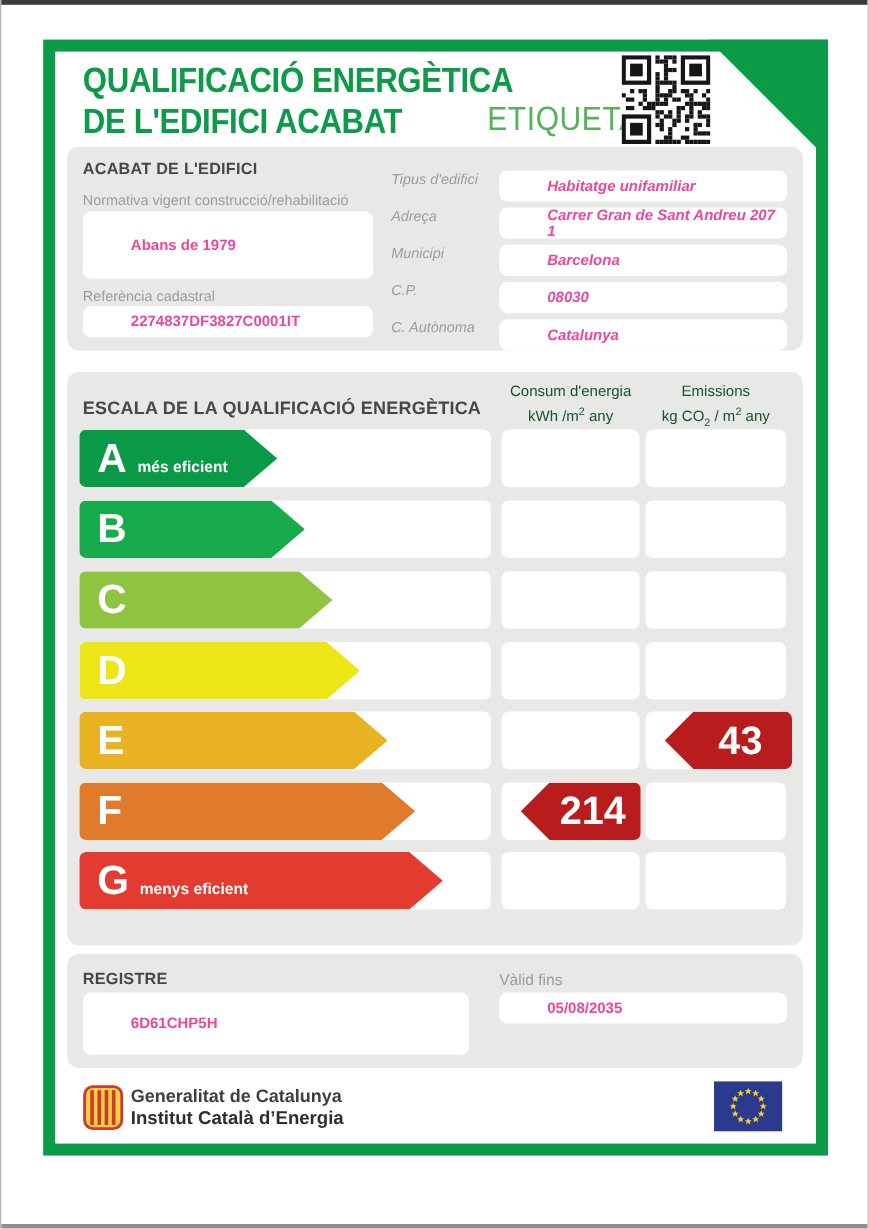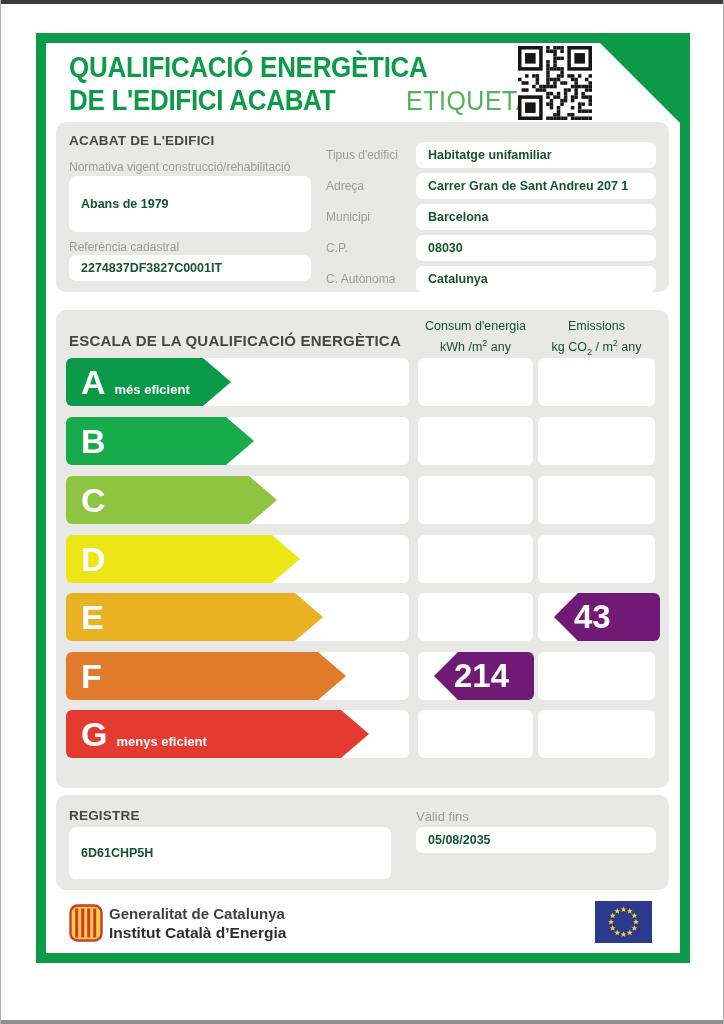--- a/index.html
+++ b/index.html
@@ -12,40 +12,40 @@
   .frame{left:35px;top:33px;width:654px;height:930px;border:10px solid #0d9b49;box-sizing:border-box;}
   .corner{left:589px;top:33px;width:100px;height:100px;}
   .title{left:68px;top:50px;font-size:26px;font-weight:bold;line-height:30px;letter-spacing:-.3px;
          color:#0d9b49;transform:scaleY(1.12);transform-origin:0 0;white-space:nowrap;}
   .etiqueta{left:405px;top:84px;font-size:25px;color:#53b25a;transform:scaleY(1.12);transform-origin:0 0;letter-spacing:.5px;}
   .qr{left:517px;top:46px;width:74px;height:74px;background:#fff;}
   .panel{background:#e8e8e7;border-radius:10px;}
   .sec-title{font-size:13.5px;font-weight:bold;color:#474747;letter-spacing:.2px;}
   .lbl{font-size:12px;color:#9c9c9c;}
   .whitebox{background:#fff;border-radius:7px;box-sizing:border-box;display:flex;align-items:center;padding-left:12px;}
-  .val{font-size:12.5px;font-weight:bold;color:#14532d;}
+  .val{font-size:12.5px;font-weight:bold;color:#ec4899;margin-left:28px;}
   .fields{display:flex;flex-direction:column;gap:5px;}
-  .frow{display:flex;align-items:center;gap:8px;}
+  .frow{display:flex;gap:8px;font-style:italic;}
   .frow .lbl{width:82px;flex:none;}
   .frow .whitebox{flex:1;height:26px;}
   
   .colhead{font-size:12.5px;color:#14532d;text-align:center;line-height:17px;}
   .srow{position:absolute;left:0;width:613px;height:48px;}
   .cell{position:absolute;top:0;height:48px;background:#fff;border-radius:6px;}
   .c1{left:10px;width:343px;}
   .c2{left:362px;width:115px;}
   .c3{left:482px;width:117px;}
   .bar{position:absolute;left:10px;top:0;height:48px;border-radius:6px 0 0 6px;
        clip-path:polygon(0 0,calc(100% - 28px) 0,100% 50%,calc(100% - 28px) 100%,0 100%);
        display:flex;align-items:baseline;gap:9px;padding-left:15px;box-sizing:border-box;color:#fff;}
   .letter{font-size:34px;font-weight:bold;line-height:48px;}
   .caption{font-size:13px;font-weight:bold;}
-  .badge{position:absolute;top:0;height:48px;background:#701a75;border-radius:0 6px 6px 0;
+  .badge{position:absolute;top:0;height:48px;background:#b91c1c;border-radius:0 6px 6px 0;
          clip-path:polygon(0 50%,24px 0,100% 0,100% 100%,24px 100%);
-         display:flex;align-items:center;padding-left:20px;box-sizing:border-box;}
+         display:flex;align-items:center;justify-content:center;padding-left:20px;box-sizing:border-box;}
   .badge span{font-size:33px;font-weight:bold;color:#fff;line-height:48px;}
   sup,sub{font-size:9px;}
   
   .org1{font-size:15px;color:#3f3f3f;line-height:18px;font-weight:bold;}
   .org2{font-size:15.5px;font-weight:bold;color:#2e2e2e;line-height:19px;}
   .espana{font-size:15px;font-weight:bold;color:#3f3f3f;line-height:20px;}
   .directiva{font-size:13px;color:#9f9f9f;line-height:18px;}
 </style>
 </head>
 <body>

